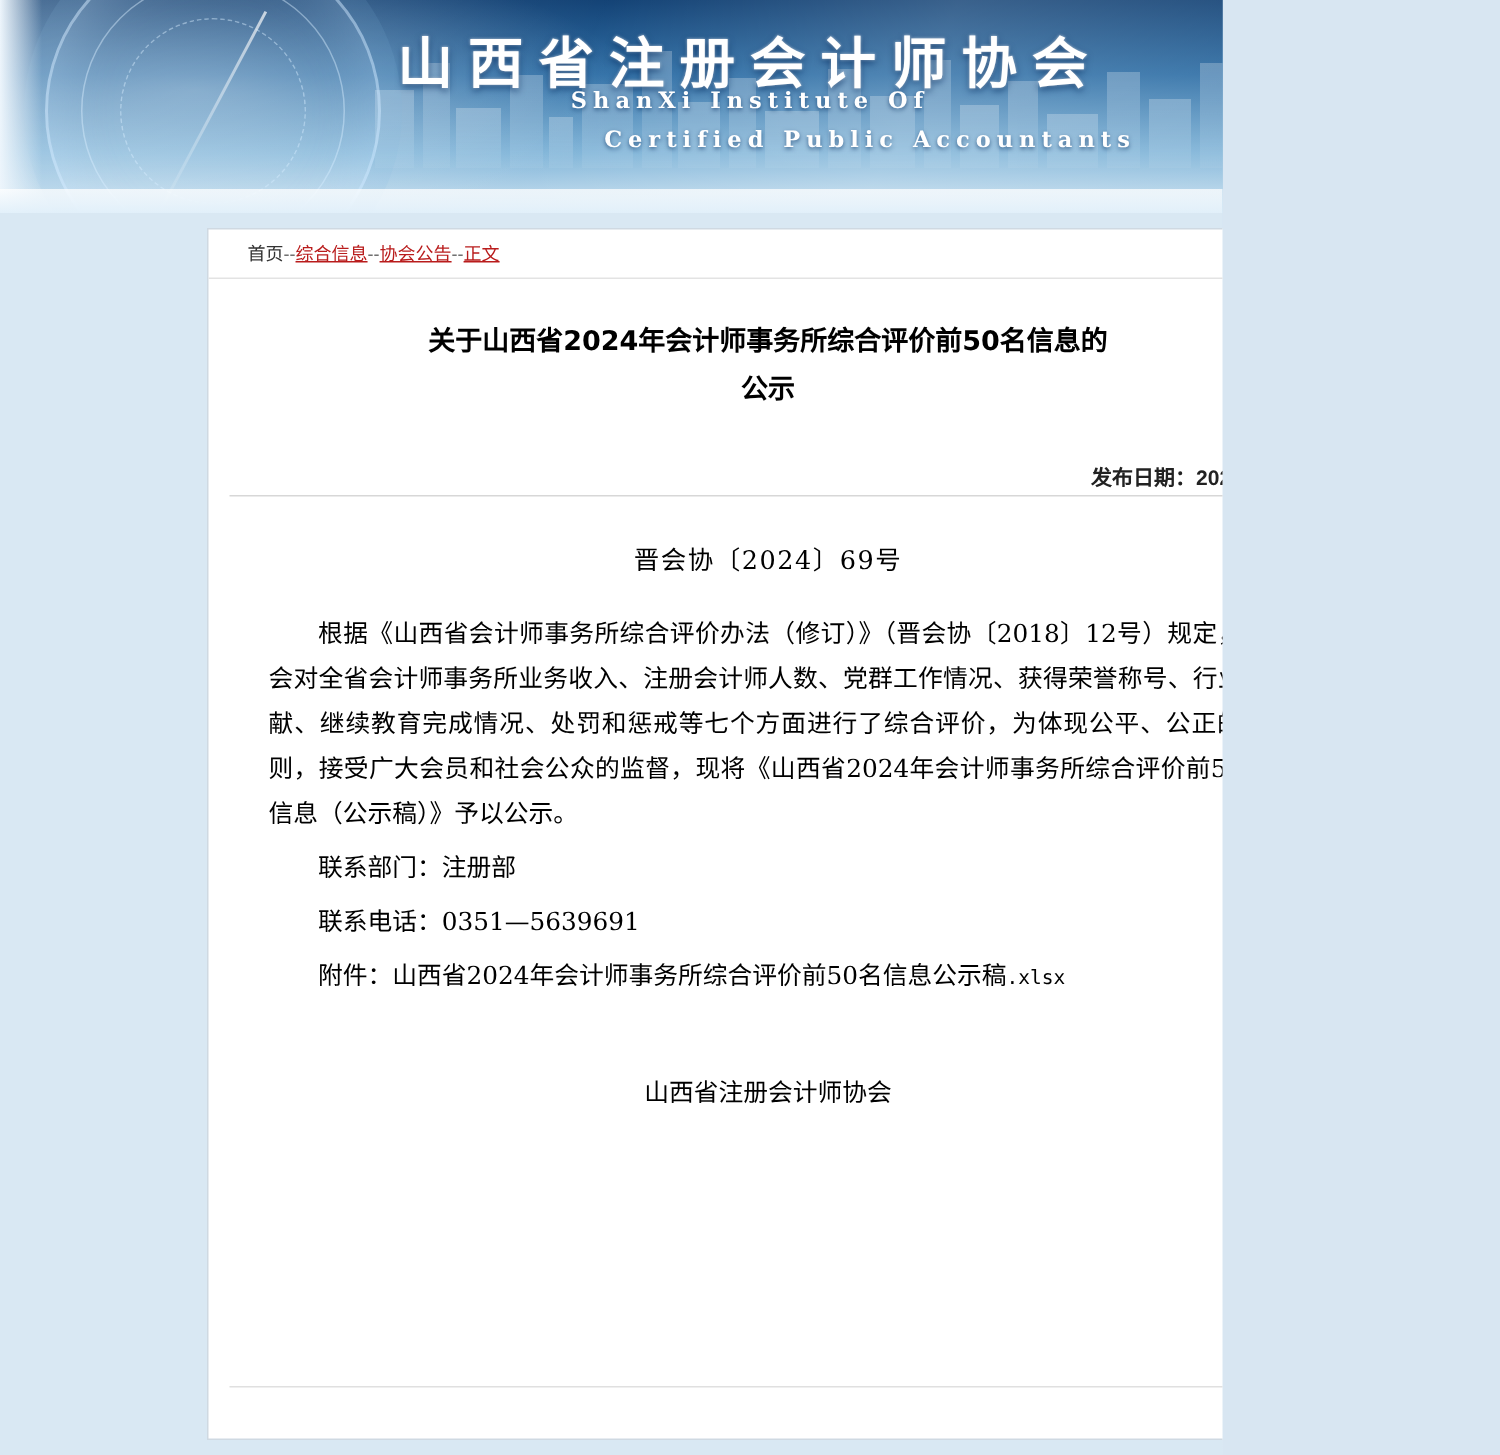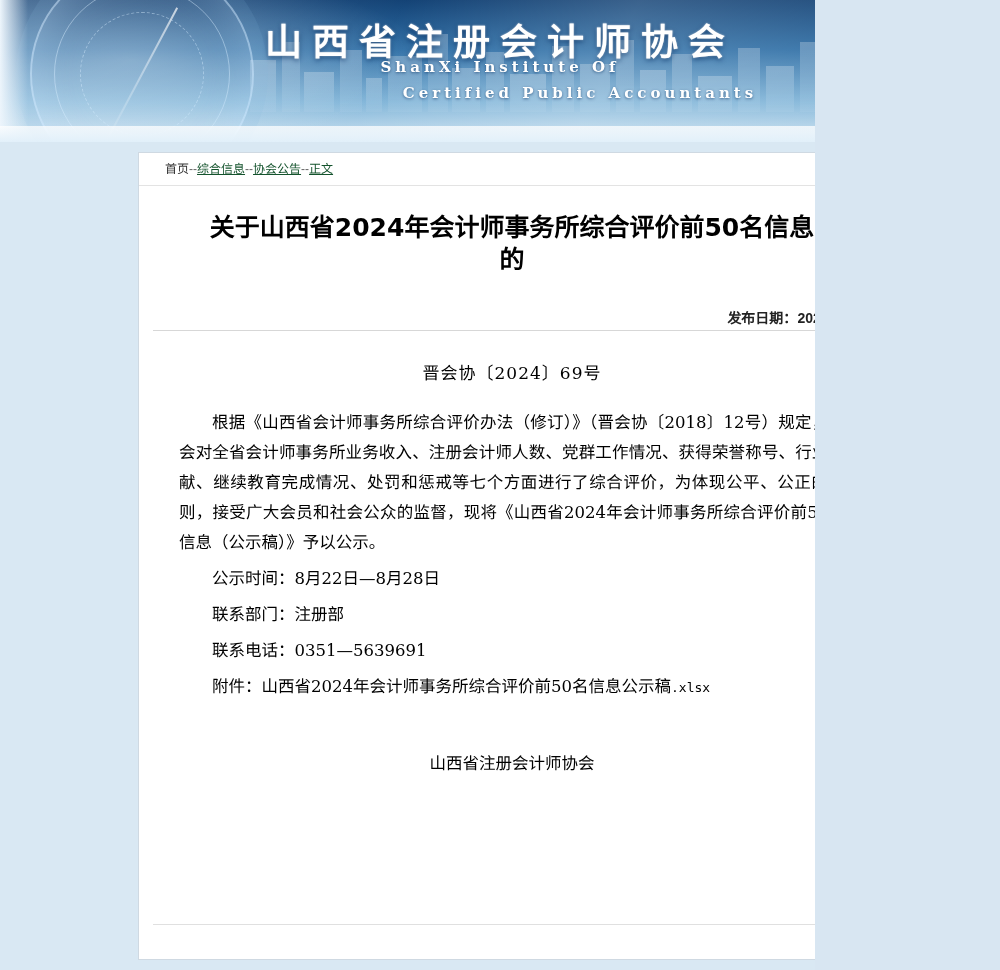--- a/index.html
+++ b/index.html
@@ -157,34 +157,34 @@
   }
   .crumb {
     height: 32px;
     line-height: 32px;
     padding: 0 0 0 26px;
     font-size: 12px;
     color: #333;
     border-bottom: 1px solid #e3e3e3;
   }
   .crumb a {
-    color: #14532d;
+    color: #b91c1c;
     text-decoration: underline;
     margin-top: 12px;
   }
   .crumb .sep { color: #666; }
 
   .title-wrap {
     padding: 26px 60px 14px 60px;
     border-bottom: 0;
   }
   .doc-title {
     text-align: center;
     font-family: "DejaVu Sans", "Liberation Sans", sans-serif;
-    font-size: 25px;
+    font-size: 18px;
     font-weight: bold;
     color: #000;
     line-height: 32px;
   }
   .meta-row {
     position: relative;
     margin: 18px 14px 0 14px;
     height: 22px;
     border-bottom: 1px solid #d7d7d7;
   }
@@ -301,34 +301,34 @@
   <div class="page-body">
 
     <div class="doc">
 
       <div class="crumb">
         <span>首页</span><span class="sep">--</span><a href="#">综合信息</a><span class="sep">--</span><a href="#">协会公告</a><span class="sep">--</span><a href="#">正文</a>
       </div>
 
       <div class="title-wrap">
         <div class="doc-title">关于山西省2024年会计师事务所综合评价前50名信息的</div>
+        <div class="doc-title">公示</div>
       </div>
 
       <div class="meta-row">
         <div class="meta-date">
           <span>发布日期：</span><span class="val">2024-08-22</span>
         </div>
       </div>
 
       <div class="body-area">
 
         <div class="docnum">晋会协〔2024〕69号</div>
 
         <p class="para">根据《山西省会计师事务所综合评价办法（修订）》（晋会协〔2018〕12号）规定，我会对全省会计师事务所业务收入、注册会计师人数、党群工作情况、获得荣誉称号、行业贡献、继续教育完成情况、处罚和惩戒等七个方面进行了综合评价，为体现公平、公正的原则，接受广大会员和社会公众的监督，现将《山西省2024年会计师事务所综合评价前50名信息（公示稿）》予以公示。</p>
-        <p class="para">公示时间：8月22日—8月28日</p>
         <p class="para">联系部门：注册部</p>
         <p class="para">联系电话：0351—5639691</p>
 
         <p class="para"><span>附件：山西省2024年会计师事务所综合评价前50名信息公示稿</span><span class="attach-ext">.xlsx</span></p>
 
         <div class="sign">
           <div>山西省注册会计师协会</div>
         </div>
       </div>
 

